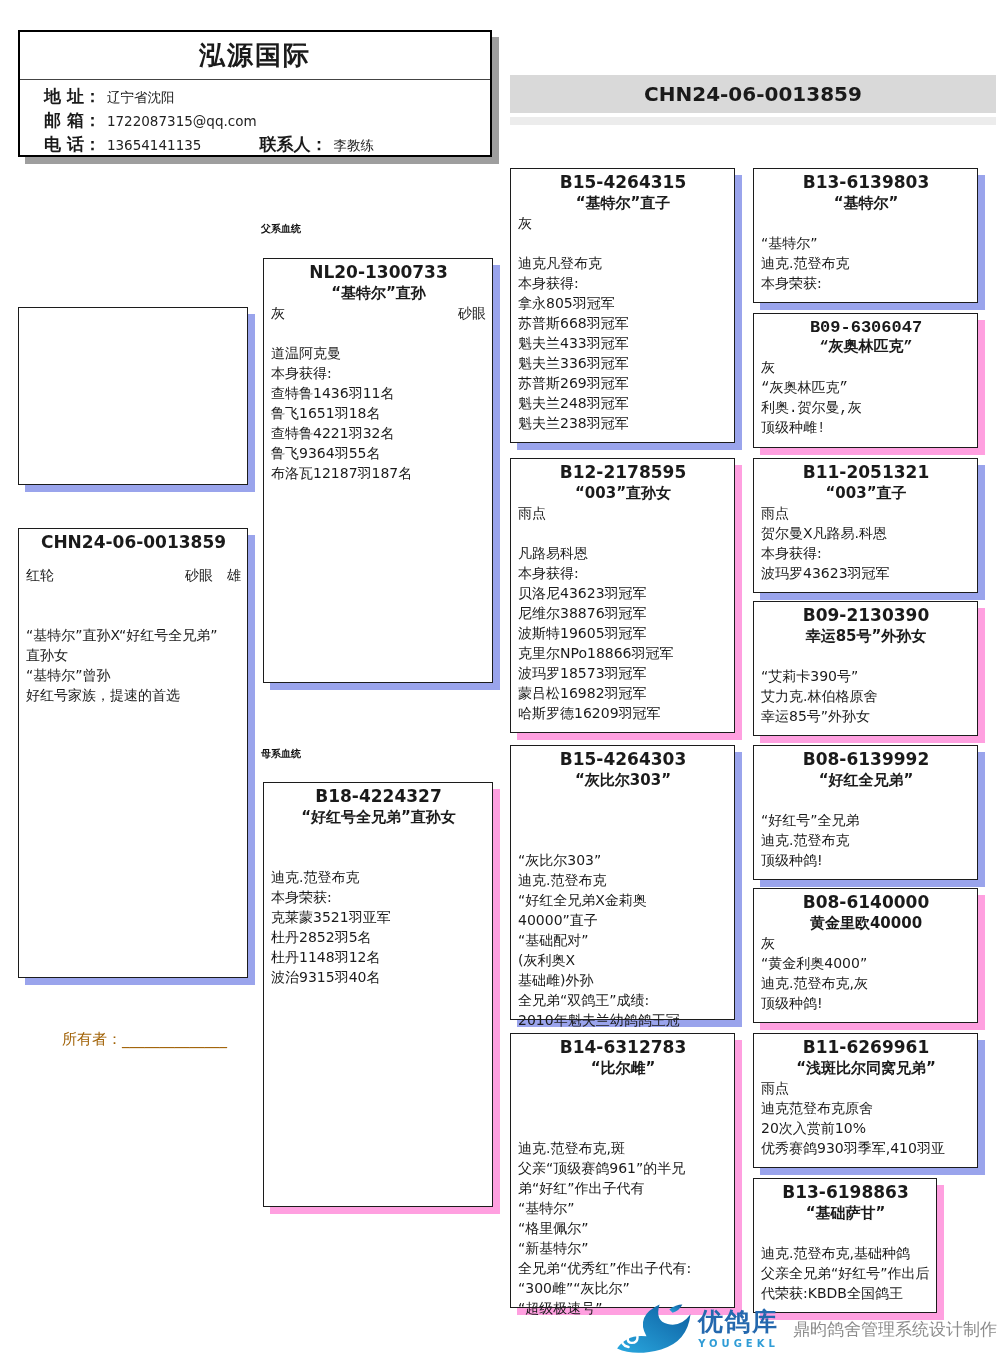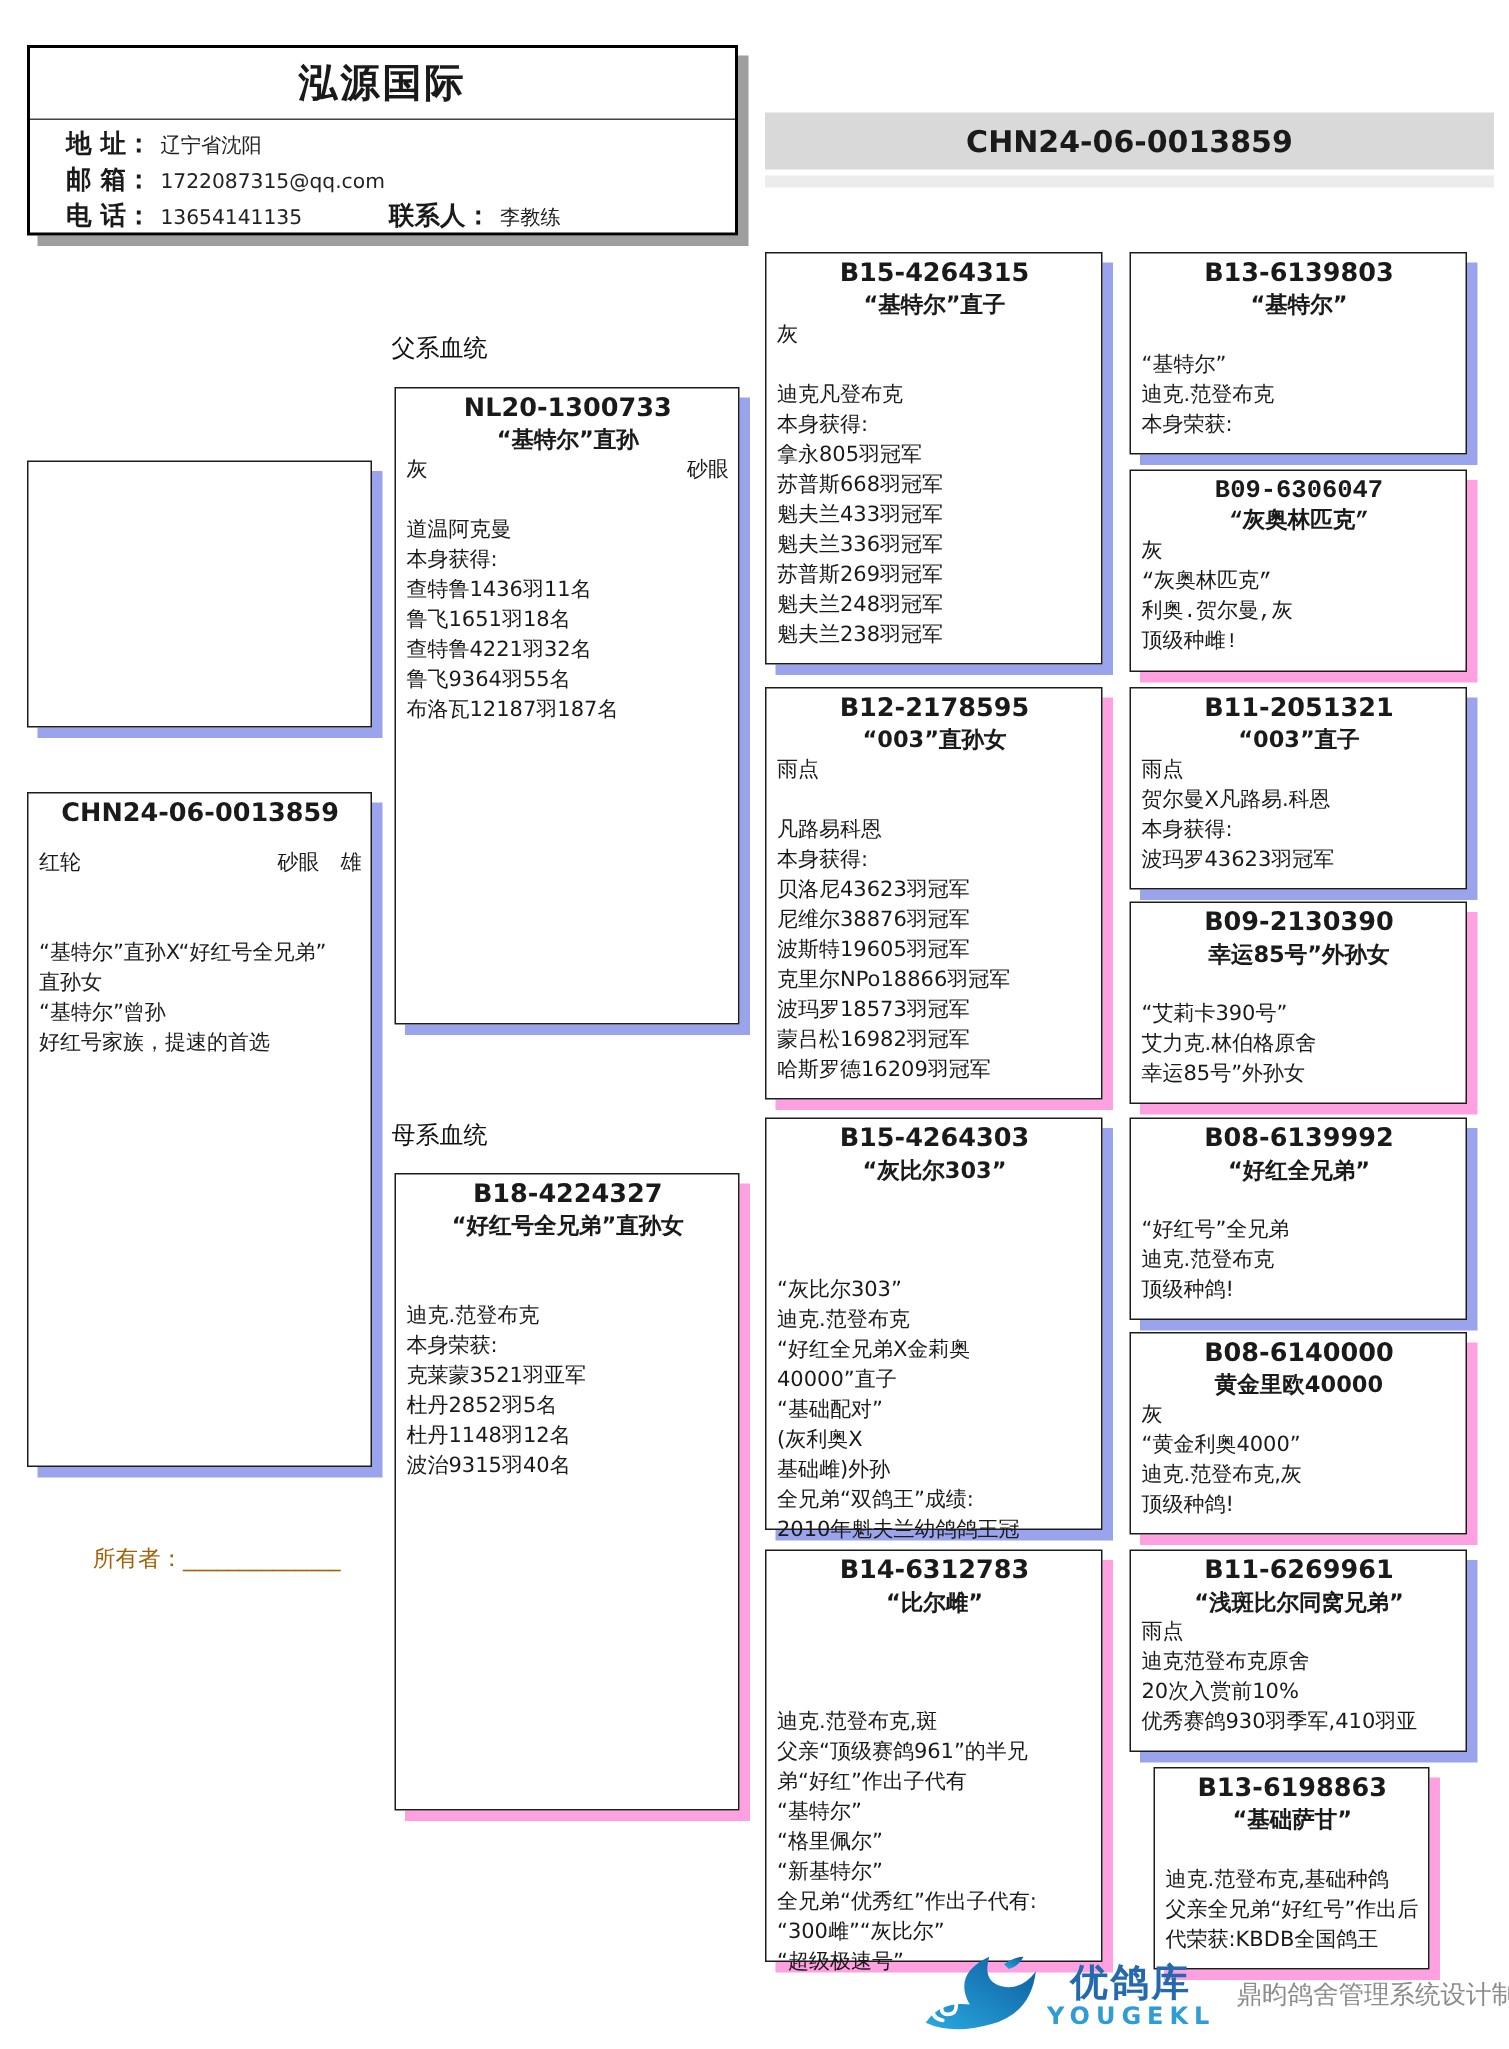--- a/index.html
+++ b/index.html
@@ -15,41 +15,41 @@
   .hlabel{font-size:17px;font-weight:bold;white-space:nowrap;}
   .hval{font-size:13.5px;margin-left:6px;color:#222;text-align:right;}
   .hlabel2{font-size:17px;font-weight:bold;margin-left:58px;white-space:nowrap;}
 
   
   .banner{position:absolute;left:510px;top:75px;width:486px;height:38px;background:#d9d9d9;
           display:flex;align-items:center;justify-content:center;font-size:20px;font-weight:bold;}
   .banner-strip{position:absolute;left:510px;top:117px;width:486px;height:8px;background:#ececec;}
 
   
-  .sec-label{position:absolute;font-size:16px;font-weight:normal;color:#111;}
+  .sec-label{position:absolute;font-size:10px;font-weight:bold;color:#111;}
 
   
   .pbox{position:absolute;background:#fff;border:1px solid #1c1c1c;padding:3px 6px 0 7px;box-sizing:border-box;}
   .pbox.blue{box-shadow:7px 7px 0 #9aa4ec;}
   .pbox.pink{box-shadow:7px 7px 0 #ffa0e0;}
   .pbox-title{text-align:center;font-size:17px;font-weight:bold;line-height:21px;}
   .pbox-sub{text-align:center;font-size:15px;font-weight:bold;line-height:20px;}
   .pbox-row{display:flex;justify-content:space-between;font-size:14px;line-height:20px;min-height:20px;}
   .pbox-lines{font-size:14px;line-height:20px;white-space:pre-line;}
   .spacer12{height:12px;}
 
   
   .owner{position:absolute;left:62px;top:1030px;font-size:15px;color:#a16207;}
 
   
   .footer{position:absolute;left:612px;top:1298px;display:flex;align-items:center;}
   .logo-icon{width:82px;height:62px;}
   .brand-block{display:flex;flex-direction:column;align-items:center;margin-left:4px;}
   .brand-cn{font-size:25px;font-weight:bold;color:#2468ae;letter-spacing:2px;line-height:30px;}
-  .brand-en{font-size:16px;font-weight:bold;color:#2f9cd6;letter-spacing:4px;line-height:14px;}
+  .brand-en{font-size:10px;font-weight:bold;color:#2f9cd6;letter-spacing:4px;line-height:14px;}
   .tagline{font-size:17px;color:#8c8c8c;margin-left:14px;white-space:nowrap;}
 </style>
 </head>
 <body>
 
 <div class="page">
 
   <div class="header-card">
     <div class="header-title">泓源国际</div>
     <div class="header-sep"></div>
@@ -270,21 +270,21 @@
     <div class="pbox-title">B11-6269961</div>
     <div class="pbox-sub">“浅斑比尔同窝兄弟”</div>
     <div class="pbox-row">
         <span>雨点</span>
         <span></span>
       </div>
     <div class="pbox-lines">迪克范登布克原舍
 20次入赏前10%
 优秀赛鸽930羽季军,410羽亚</div>
   </div>
-  <div class="pbox pink" style="left:753px;top:1178px;width:184px;height:135px;margin-left:16px;">
+  <div class="pbox pink" style="left:753px;top:1178px;width:184px;height:135px;">
     <div class="pbox-title">B13-6198863</div>
     <div class="pbox-sub">“基础萨甘”</div>
     <div class="pbox-row">
         <span></span>
         <span></span>
       </div>
     <div class="pbox-lines">迪克.范登布克,基础种鸽
 父亲全兄弟“好红号”作出后
 代荣获:KBDB全国鸽王</div>
   </div>

